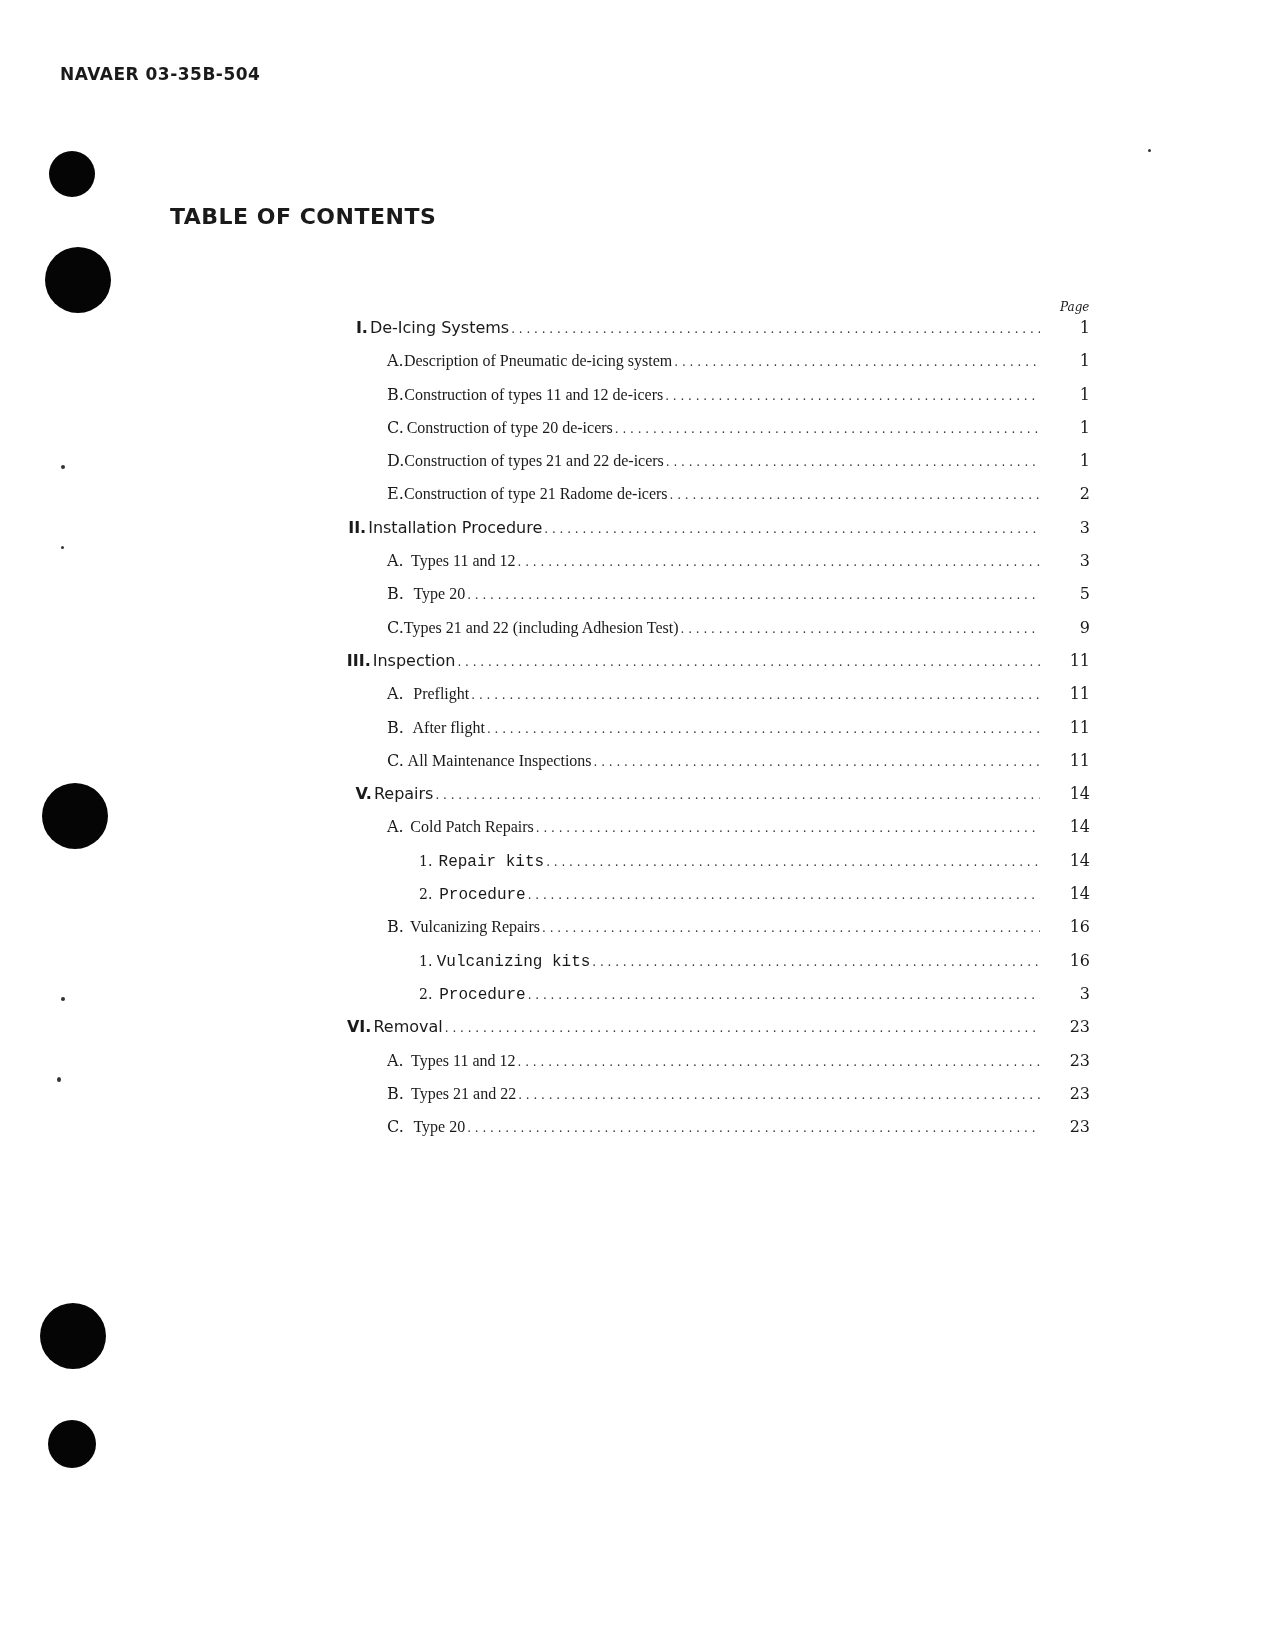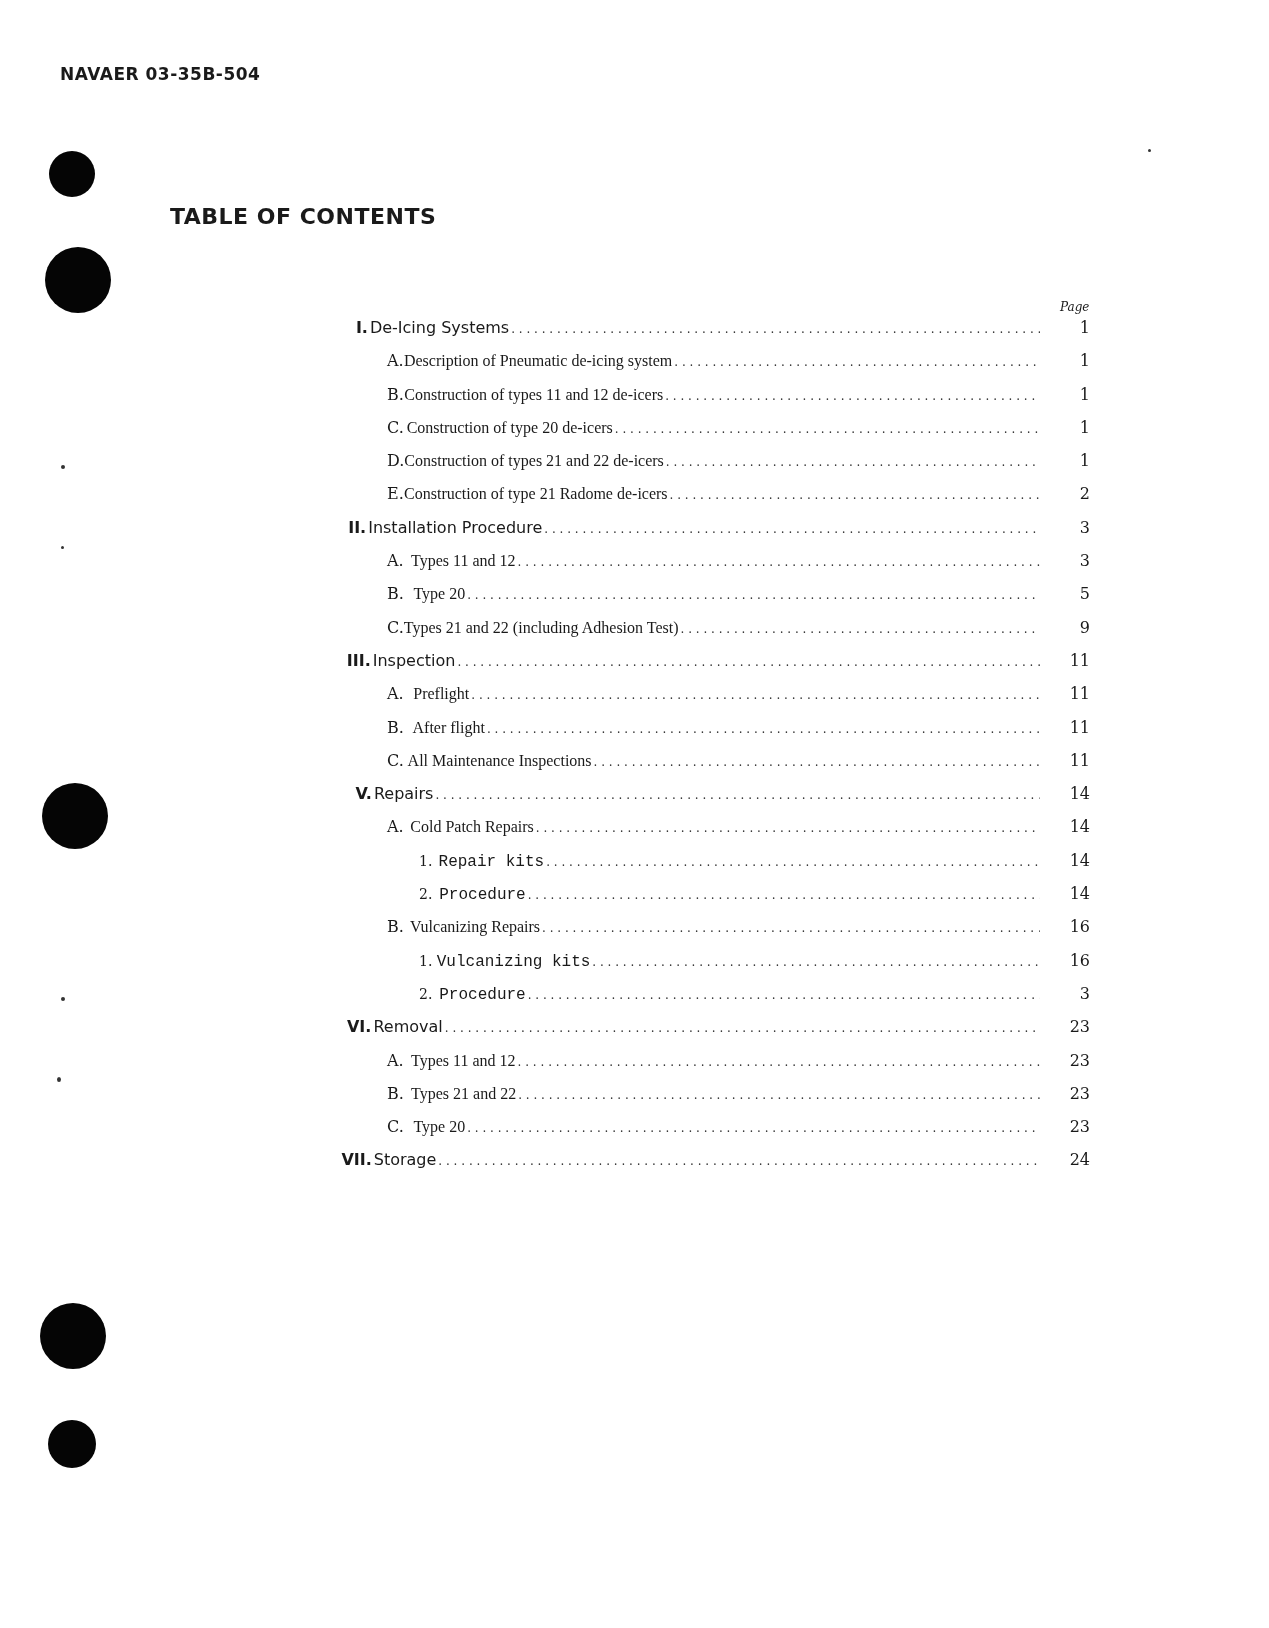--- a/index.html
+++ b/index.html
@@ -302,21 +302,15 @@
       <span class="label">Types 21 and 22</span>
       <span class="leader"></span>
       <span class="pg">23</span>
     </div>
     <div class="toc-row lvl-2">
       <span class="num">C.</span>
       <span class="label">Type 20</span>
       <span class="leader"></span>
       <span class="pg">23</span>
     </div>
-    <div class="toc-row lvl-1">
-      <span class="num">VII.</span>
-      <span class="label">Storage</span>
-      <span class="leader"></span>
-      <span class="pg">24</span>
-    </div>
   </div>
 
 <div class="page-number">iii</div>
 
 </body></html>

